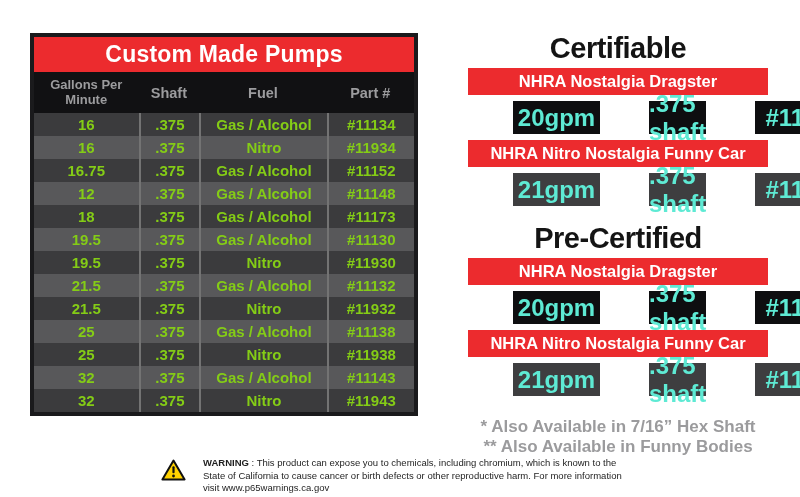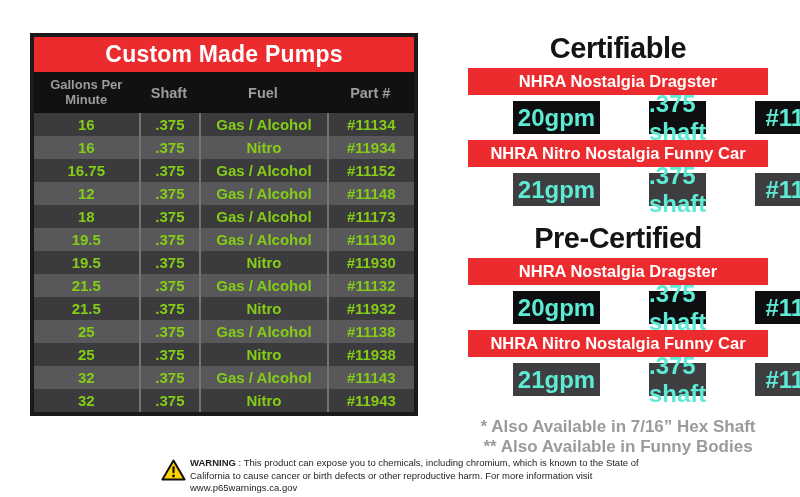--- a/index.html
+++ b/index.html
@@ -68,21 +68,21 @@
   .spec-row.gray  .scell { background: #3e3e40; }
 
   .footnotes {
     margin-top: 21px; text-align: center;
     color: #9b9b9d; font-weight: bold; font-size: 17px; line-height: 20px;
   }
 
   
   .warning {
     position: absolute; top: 457px; left: 50%; transform: translateX(-50%);
-    display: flex; align-items: flex-start; gap: 4px; width: 478px;
+    display: flex; align-items: flex-start; gap: 17px; width: 478px;
   }
   .warn-icon { flex: 0 0 auto; margin-top: 2px; }
   .warn-text {
     font-size: 9.5px; line-height: 1.32; color: #1e1e1e;
     font-family: "Liberation Sans", sans-serif;
   }
   .warn-text b { font-weight: bold; }
 </style>
 </head>
 <body>

